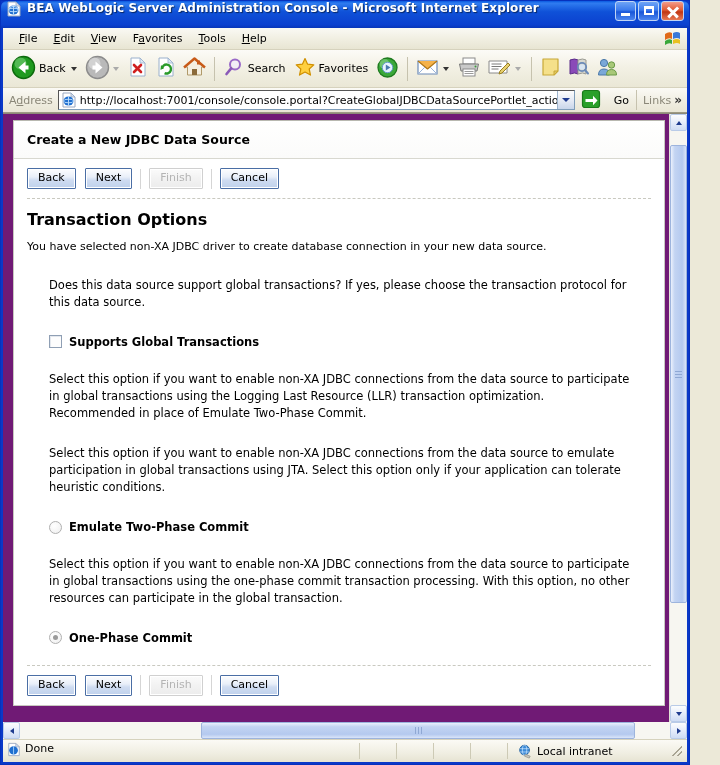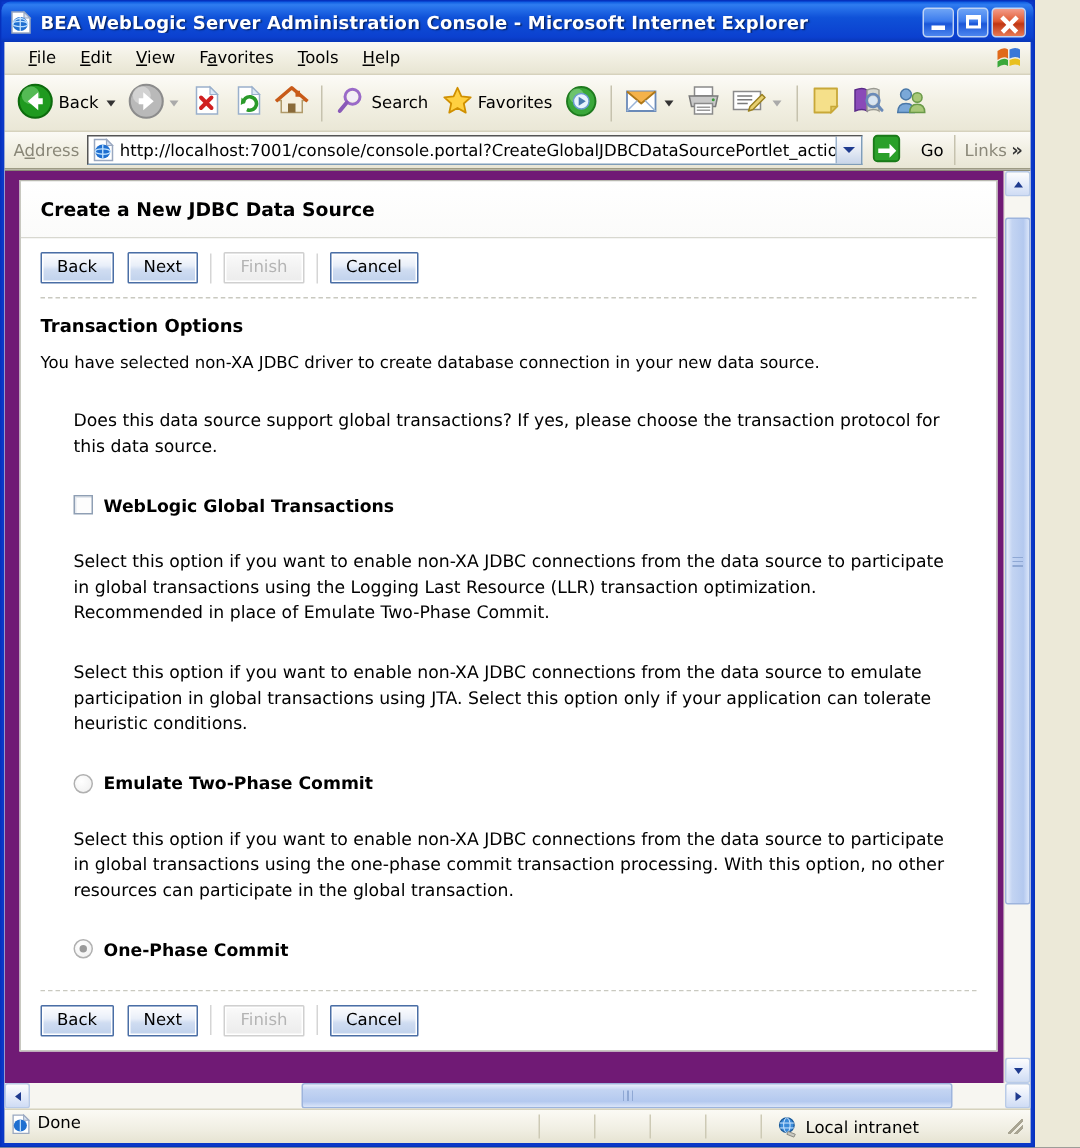--- a/index.html
+++ b/index.html
@@ -29,21 +29,21 @@
     background: #0a38c8;
     border: 1px solid #0631bd;
     box-sizing: border-box;
     display: flex;
     flex-direction: column;
   }
   .titlebar {
     height: 27px;
     background: linear-gradient(180deg,#0a59e0 0%,#2f7cf0 8%,#0f51d8 40%,#0b40cf 88%,#0836b8 100%);
     display: flex;
-    align-items: center;
+    align-items: flex-start;
     padding: 0 2px 0 5px;
     box-sizing: border-box;
     position: relative;
     flex: none;
     border-top-left-radius: 6px;
     border-top-right-radius: 6px;
   }
   .title-icon {
     width: 16px; height: 16px;
     margin-right: 5px;
@@ -453,21 +453,21 @@
     flex: none;
   }
   .dashed-rule {
     border-top: 1px dashed #c9c9c0;
     margin: 0 13px;
   }
   .section {
     padding: 11px 16px 6px 13px;
   }
   .section h3 {
-    font-size: 12px;
+    font-size: 16px;
     font-weight: bold;
     margin: 0 0 10px 0;
     color: #000;
   }
   .lead {
     font-size: 11px;
     color: #000;
     margin: 0 0 22px 0;
     line-height: 1.45;
   }
@@ -767,21 +767,21 @@
 
               <div class="section">
                 <h3>Transaction Options</h3>
                 <p class="lead">You have selected non-XA JDBC driver to create database connection in your new data source.</p>
 
                 <div class="indent">
                   <p class="para">Does this data source support global transactions? If yes, please choose the transaction protocol for this data source.</p>
 
                   <div class="opt-row">
                     <span class="cb"></span>
-                    <span class="opt-label">WebLogic Global Transactions</span>
+                    <span class="opt-label">Supports Global Transactions</span>
                   </div>
                   <p class="para">Select this option if you want to enable non-XA JDBC connections from the data source to participate in global transactions using the Logging Last Resource (LLR) transaction optimization. Recommended in place of Emulate Two-Phase Commit.</p>
 
                   <p class="para">Select this option if you want to enable non-XA JDBC connections from the data source to emulate participation in global transactions using JTA. Select this option only if your application can tolerate heuristic conditions.</p>
 
                   <div class="opt-row">
                     <span class="rb"></span>
                     <span class="opt-label">Emulate Two-Phase Commit</span>
                   </div>
                   <p class="para">Select this option if you want to enable non-XA JDBC connections from the data source to participate in global transactions using the one-phase commit transaction processing. With this option, no other resources can participate in the global transaction.</p>

